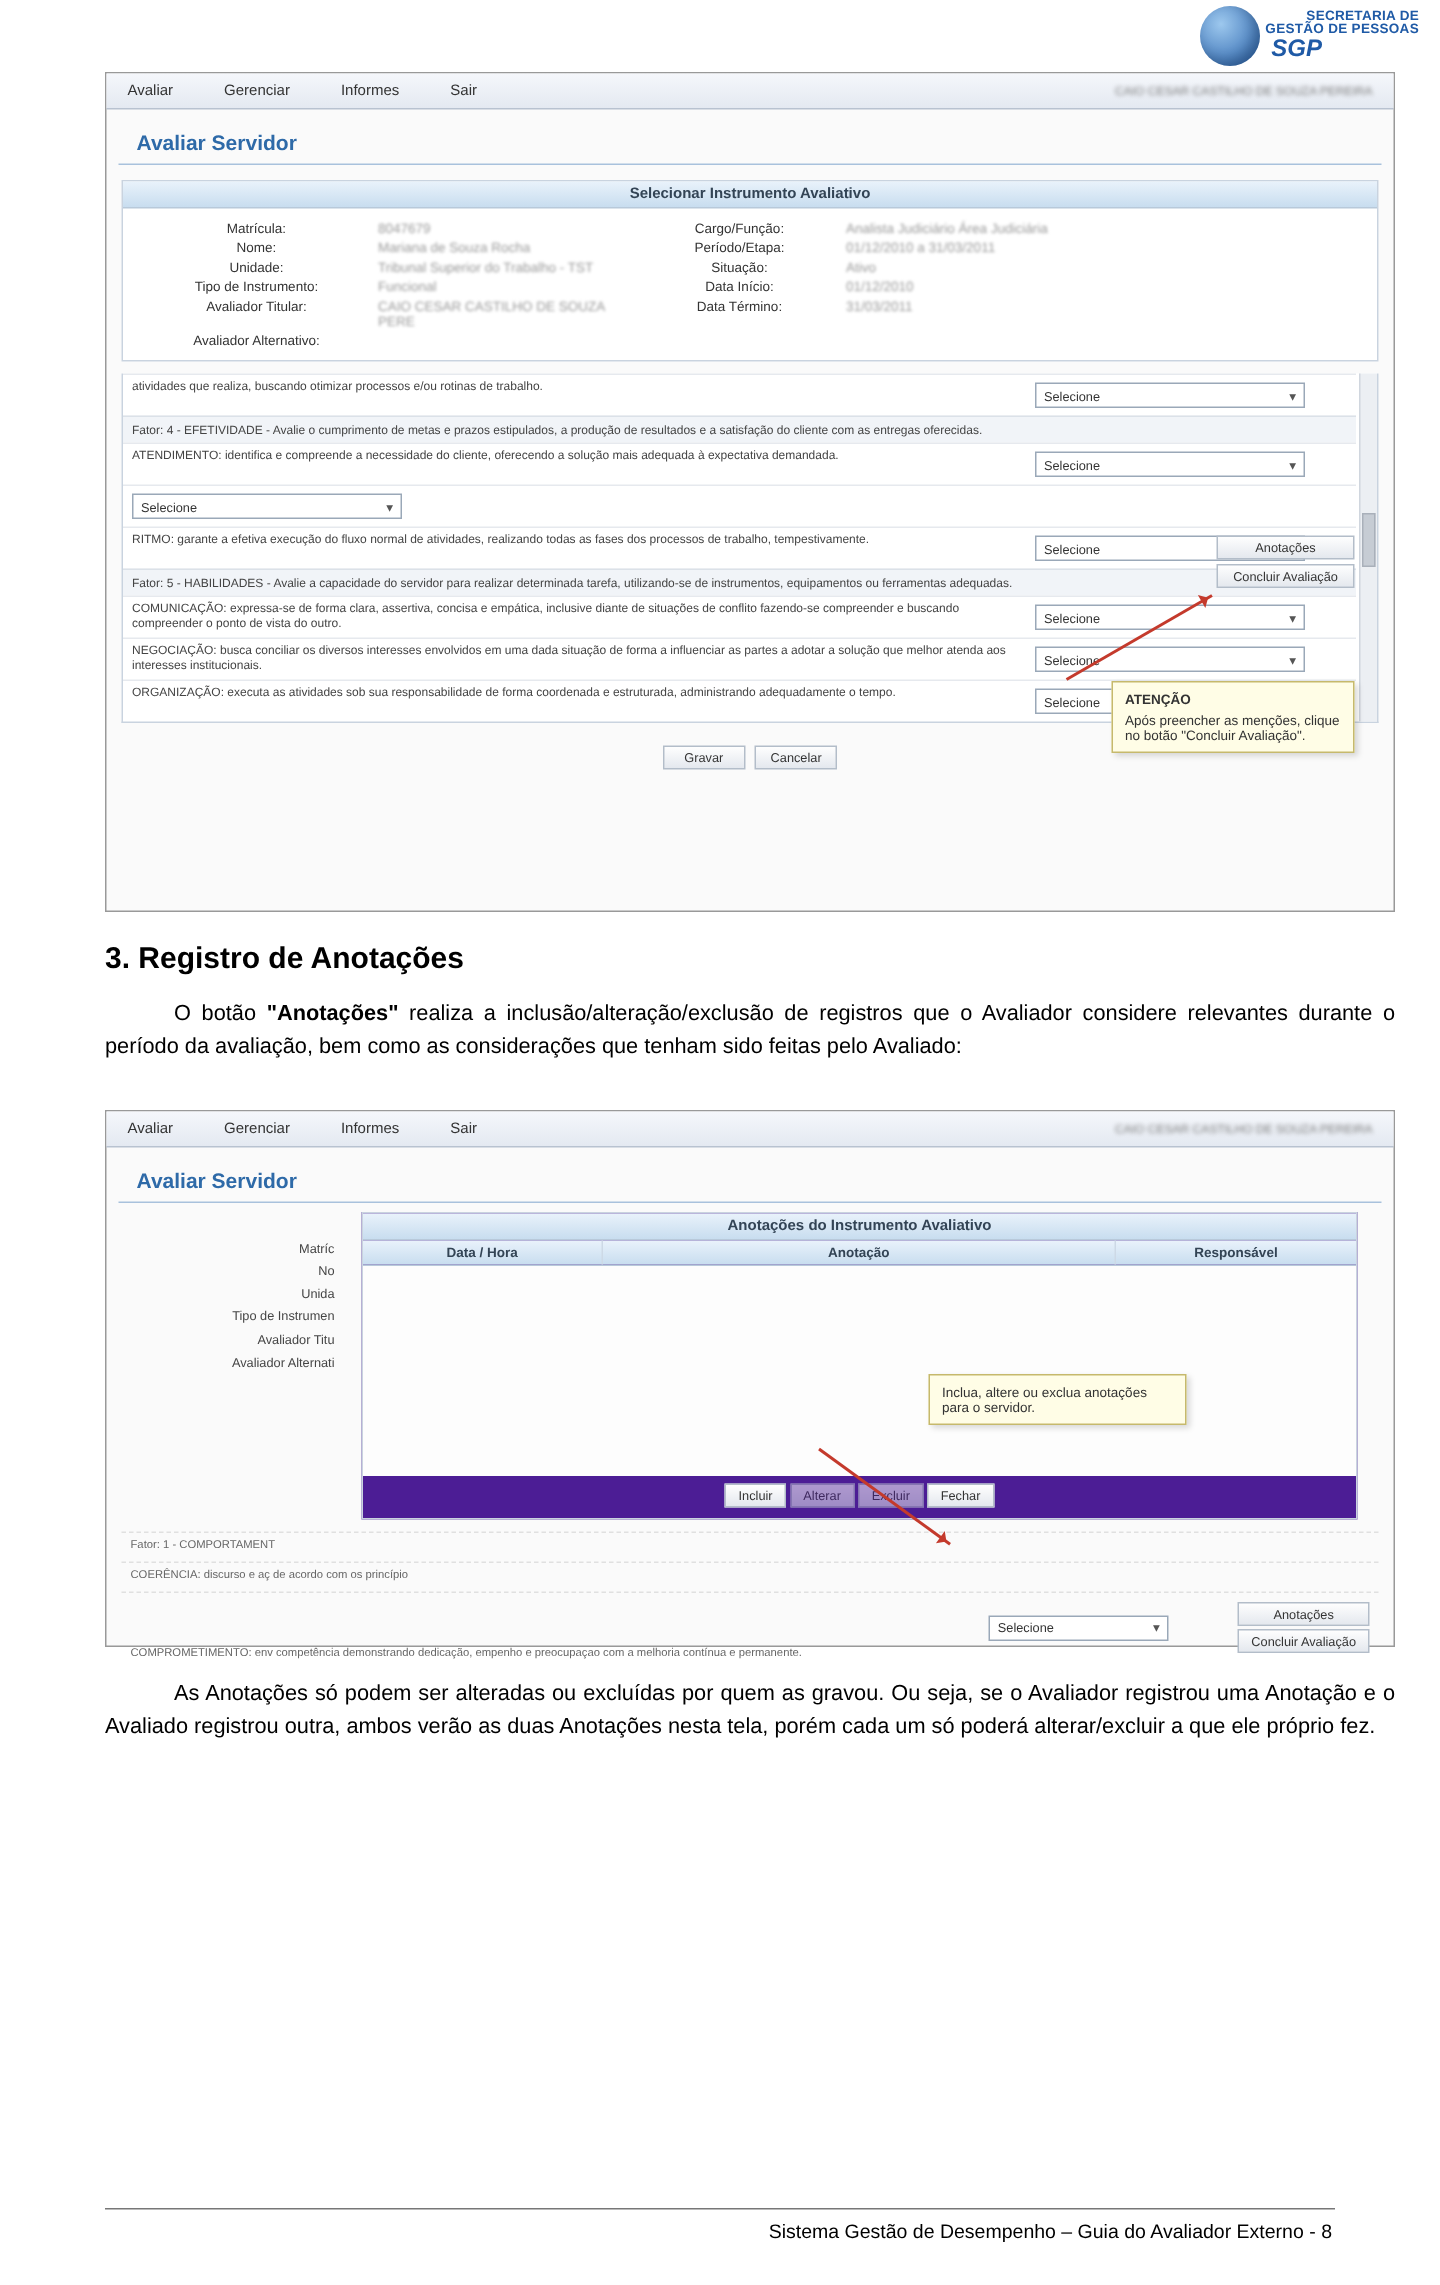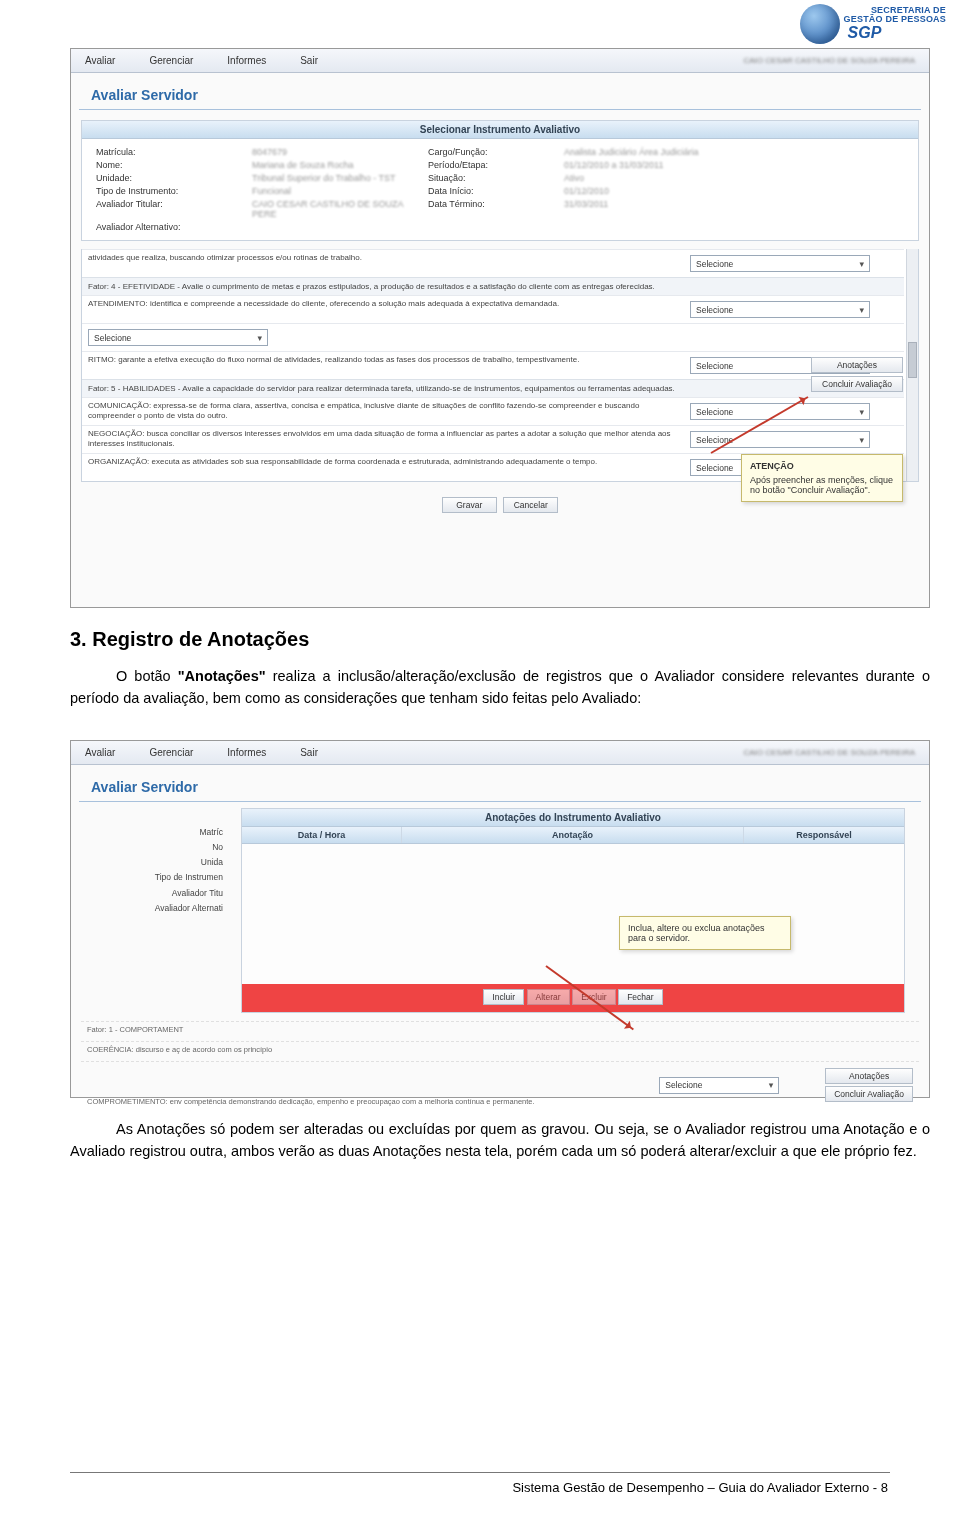--- a/index.html
+++ b/index.html
@@ -93,21 +93,21 @@
     border-bottom: 1px solid #b8c9da;
   }
   .info-grid {
     display: grid;
     grid-template-columns: 150px 170px 130px 170px;
     gap: 3px 6px;
     padding: 8px 14px;
     font-size: 9px;
     color: #333;
   }
-  .info-grid .lbl { text-align: left; color: #333; }
+  .info-grid .lbl { text-align: center; color: #333; }
   .info-grid .val { color: #999; filter: blur(1.2px); }
   .criteria-area {
     margin: 0 10px 8px 10px;
     border: 1px solid #c9d3df;
     border-top: none;
     background: #fff;
     position: relative;
     padding-right: 14px;
   }
   .scrollbar-fake {
@@ -222,21 +222,21 @@
     line-height: 1.55;
     text-align: justify;
     margin-bottom: 12px;
   }
   .doc-p .indent { display: inline-block; width: 46px; }
   .doc-p strong { font-weight: bold; }
 
   
   .modal-outer {
     margin: 0 10px 8px 10px;
-    background: #ef4444;
+    background: #4c1d95;
     border: 1px solid #c9d3df;
     position: relative;
   }
   .modal-table-head {
     background: linear-gradient(#e9f2fb,#c8ddef);
     display: grid;
     grid-template-columns: 160px 1fr 160px;
     font-size: 9px;
     font-weight: bold;
     color: #345;

